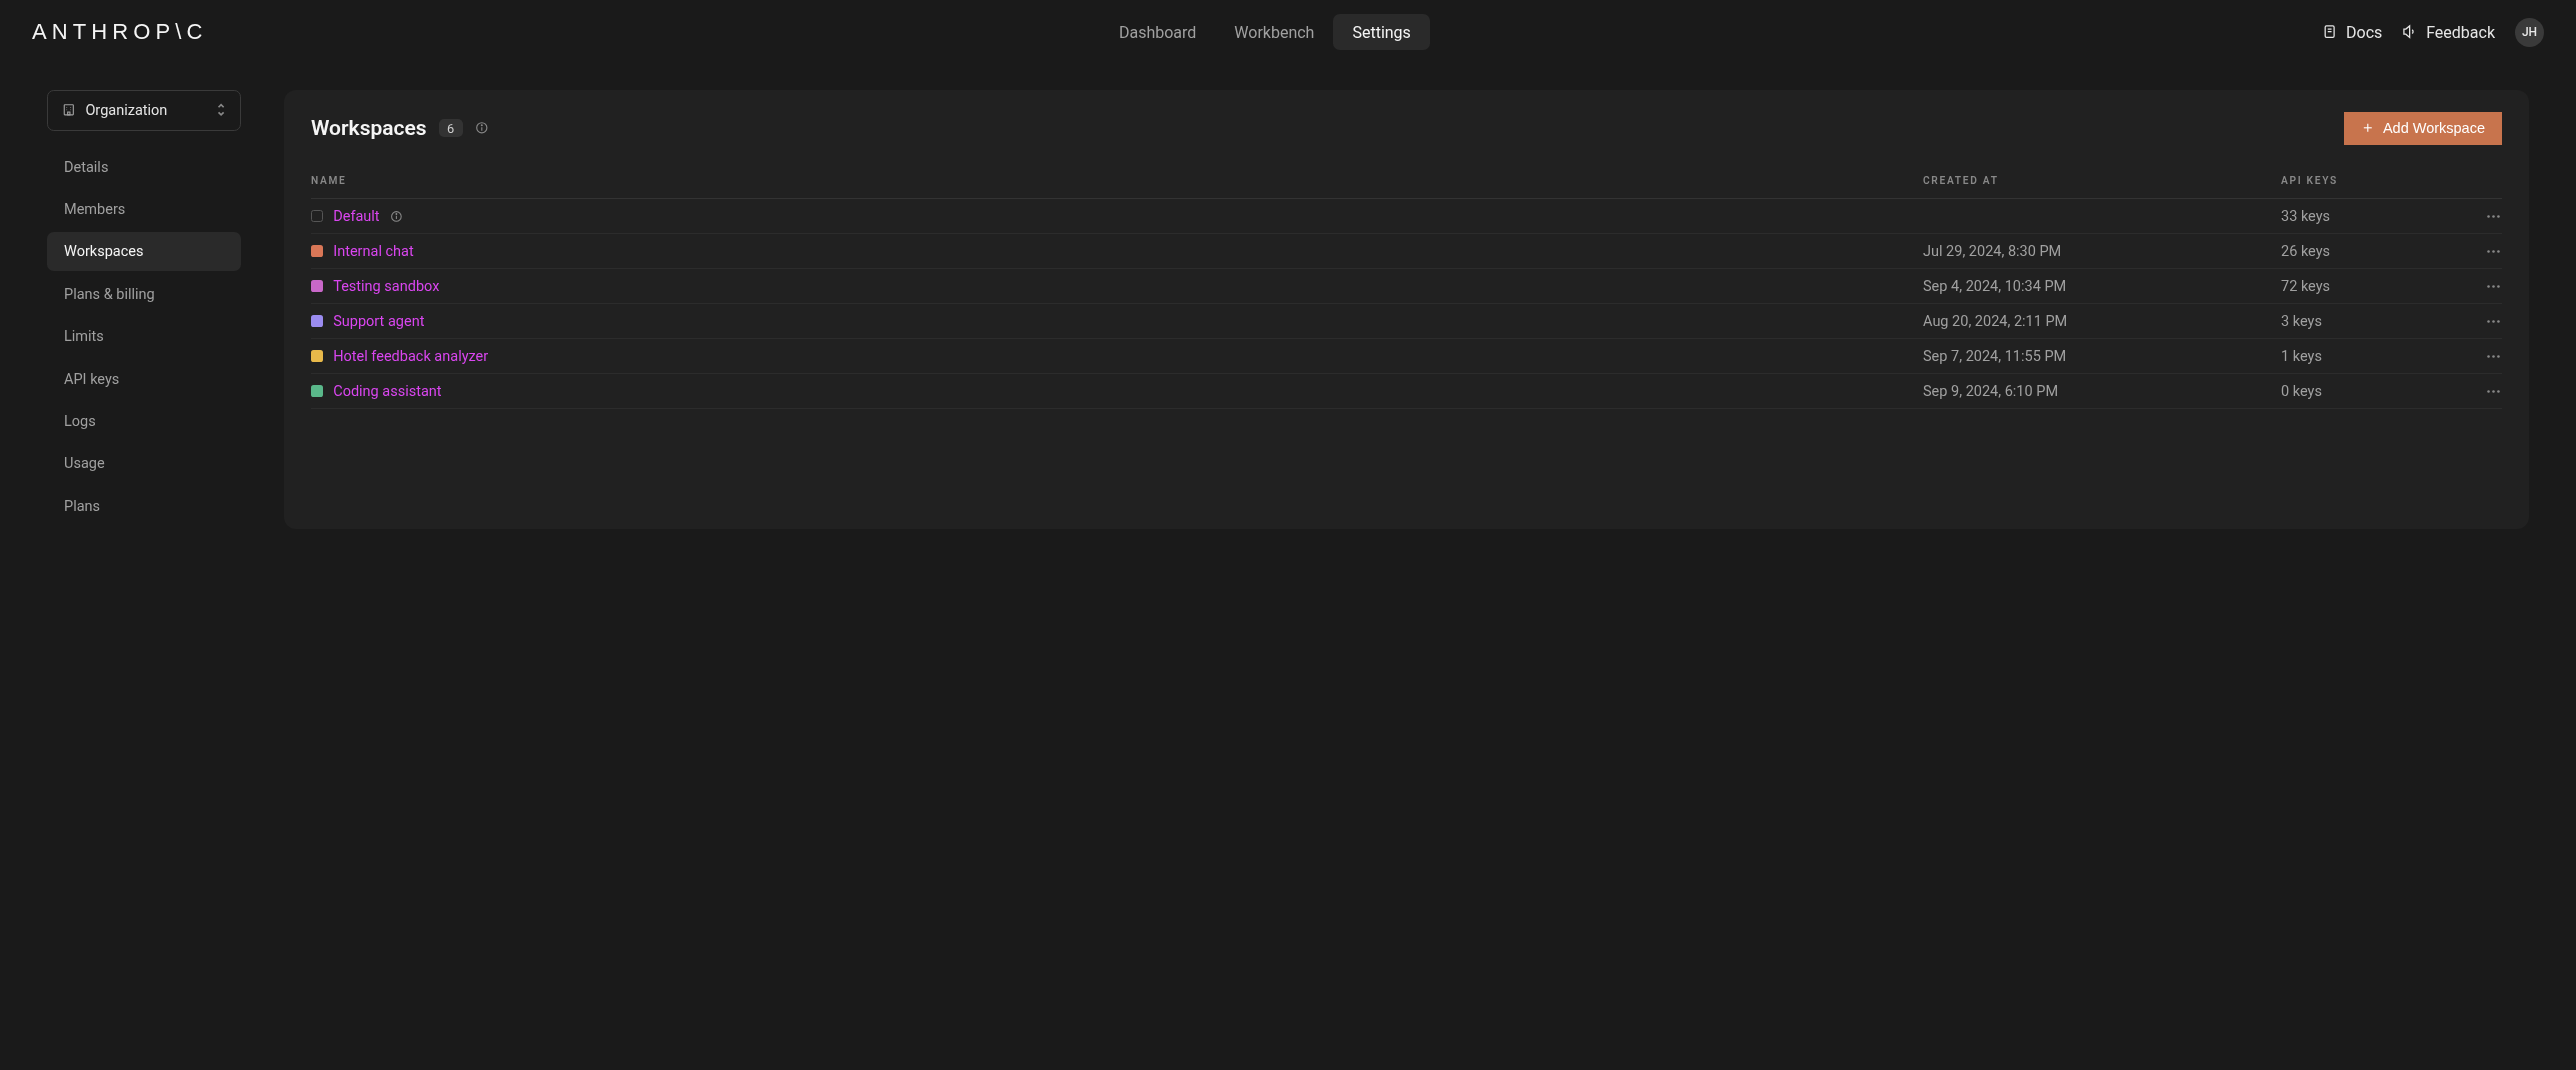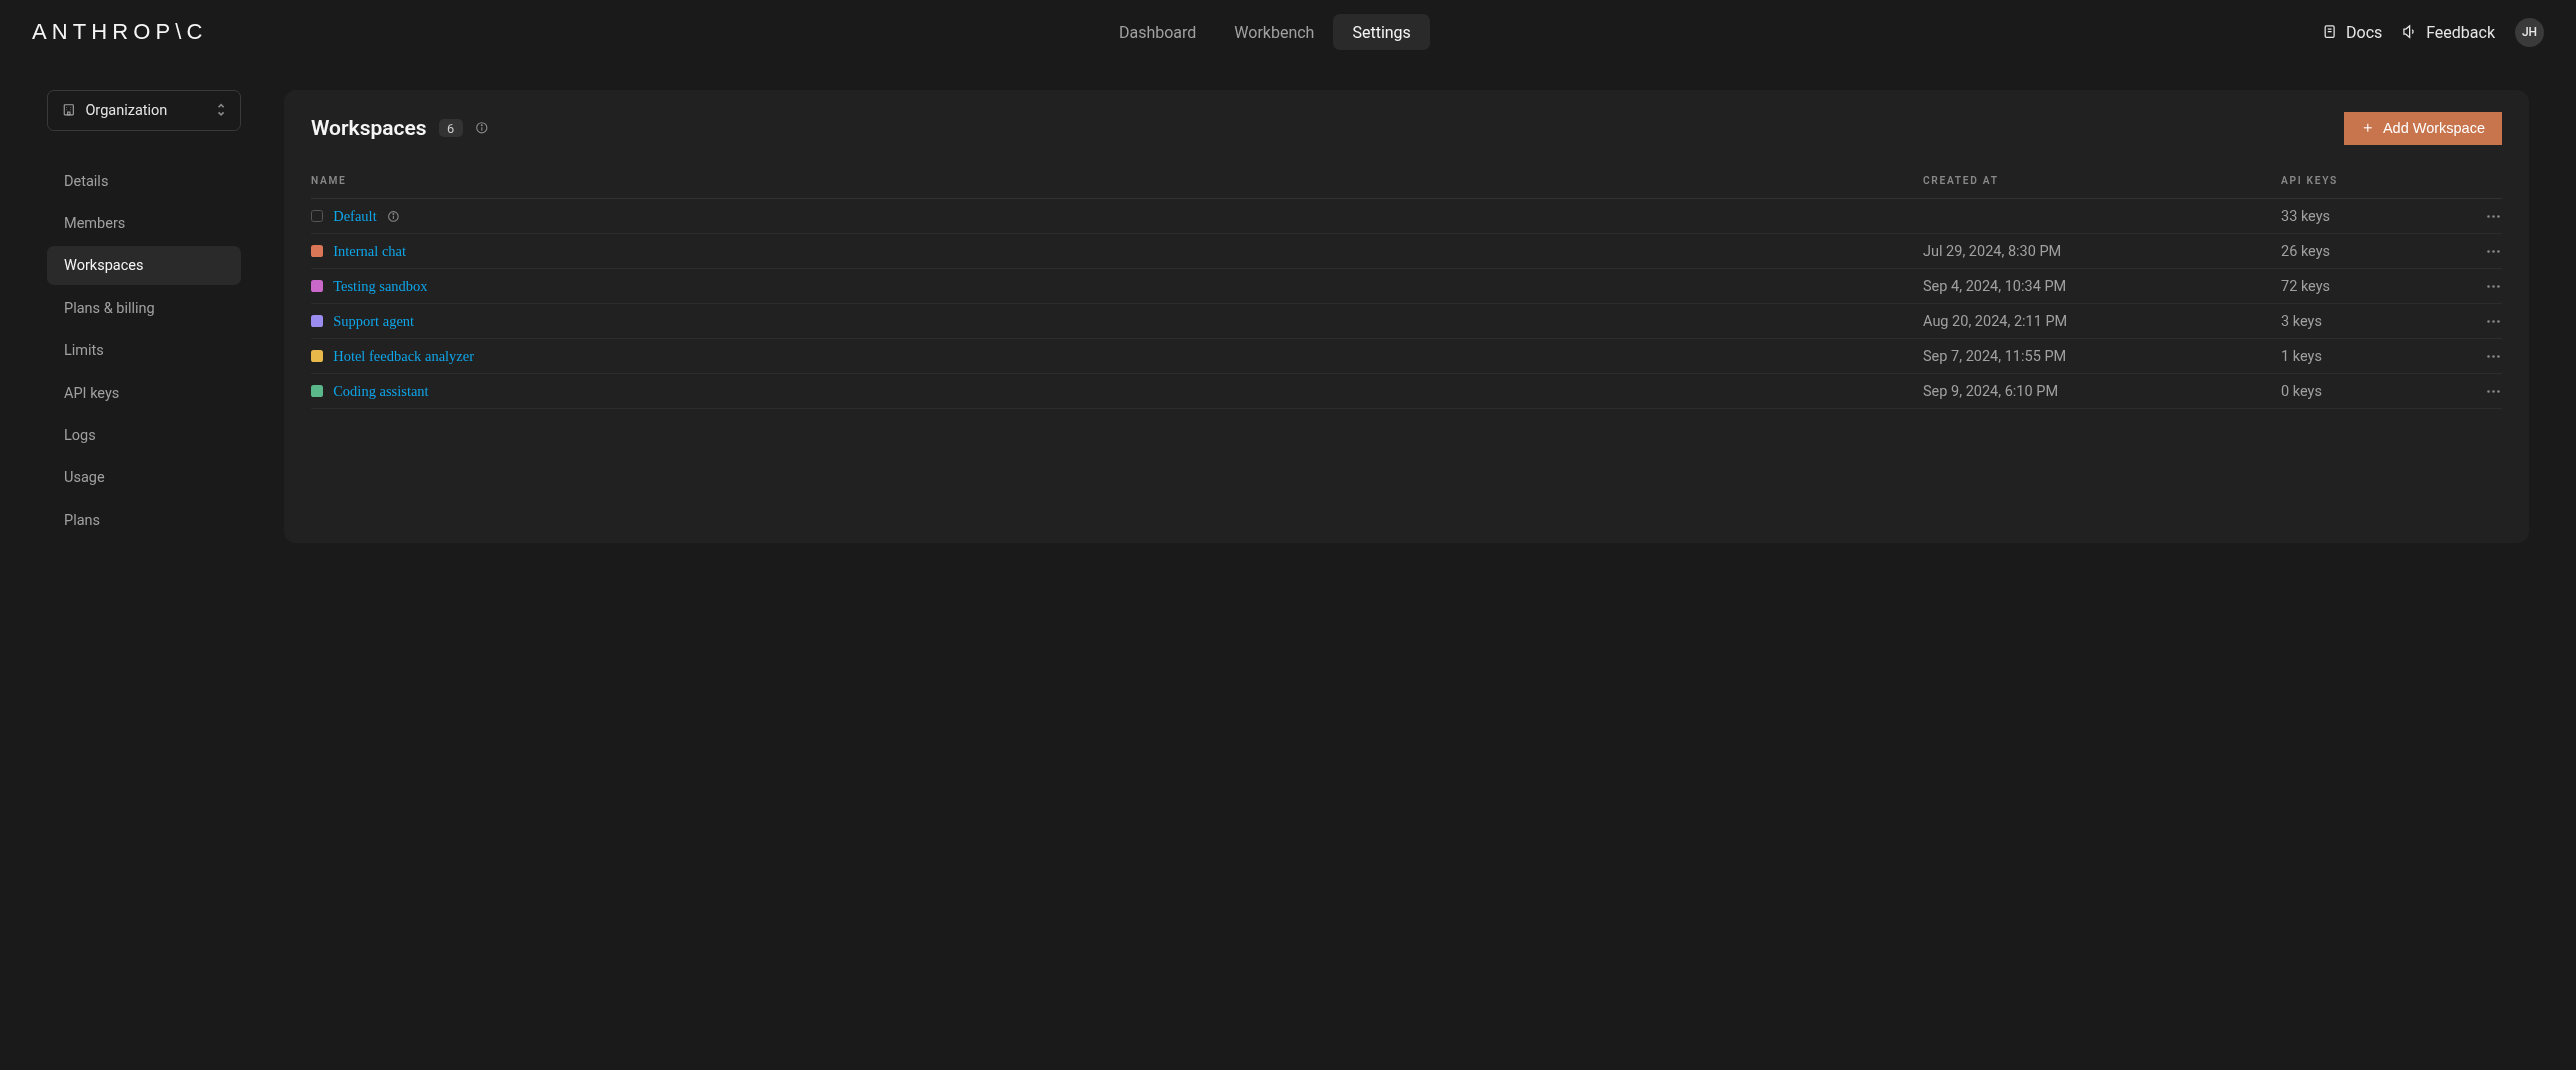--- a/index.html
+++ b/index.html
@@ -93,21 +93,21 @@
     }
 
     .org-selector {
       display: flex;
       align-items: center;
       gap: 10.2px;
       padding: 11px 13.6px;
       border: 0.9px solid #3a3a3a;
       border-radius: 6.8px;
       cursor: pointer;
-      margin-bottom: 31px;
+      margin-bottom: 17px;
     }
 
     .org-selector .org-label {
       flex: 1;
       font-size: 14.5px;
       color: #e5e5e5;
     }
 
     .sidebar-item {
       padding: 11px 17px;
@@ -215,22 +215,21 @@
     .empty-dot {
       width: 12px;
       height: 12px;
       border-radius: 2.6px;
       border: 1.3px solid #555555;
       flex-shrink: 0;
     }
 
     .ws-name {
       font-size: 14.5px;
-      color: #0ea5e9;
-      font-family: Liberation Serif, serif;
+      color: #d946ef;
     }
 
     .td {
       font-size: 14.5px;
       color: #a0a0a0;
     }
 
     .actions-cell {
       display: flex;
       justify-content: flex-end;

